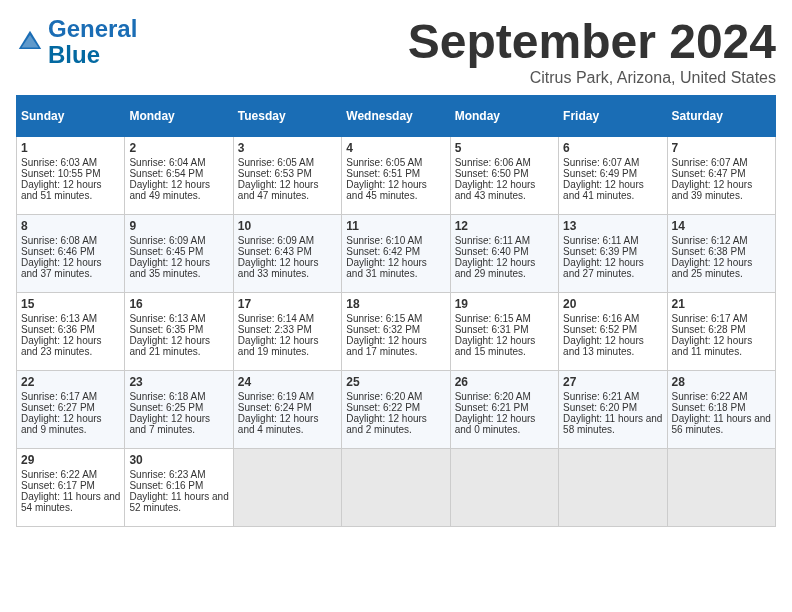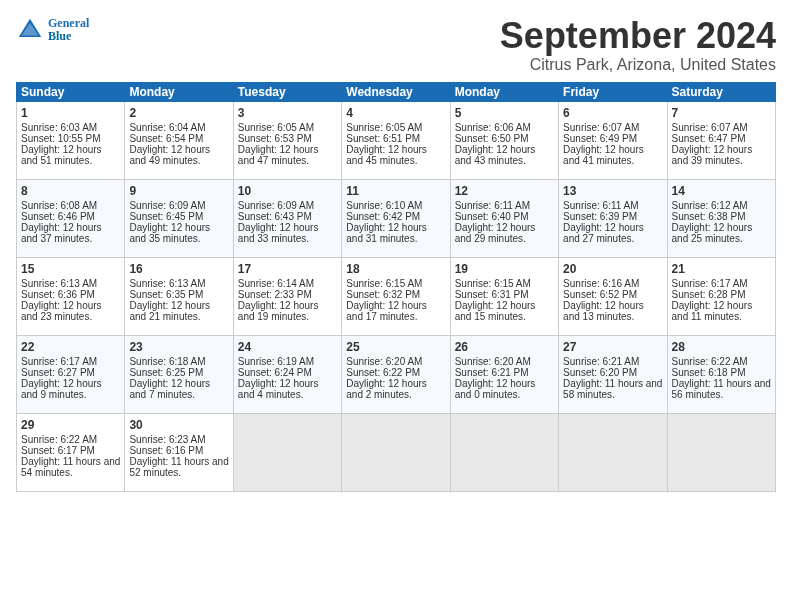--- a/index.html
+++ b/index.html
@@ -19,57 +19,56 @@
       align-items: flex-start;
       justify-content: space-between;
       margin-bottom: 8px;
     }
     .logo {
       display: flex;
       align-items: center;
       gap: 4px;
     }
     .logo-text {
-      font-size: 12px;
+      font-size: 24px;
       font-weight: bold;
       color: #333;
       line-height: 1.1;
-      font-family: Liberation Serif, serif;
     }
     .logo-text span {
       color: #1a6db5;
     }
     .logo-icon {
       width: 28px;
       height: 28px;
     }
     .title-block {
       text-align: right;
     }
     .month-title {
-      font-size: 36px;
+      font-size: 48px;
       font-weight: bold;
       color: #333;
       line-height: 1.1;
     }
     .location {
       font-size: 16px;
       color: #555;
     }
     table {
       width: 100%;
       border-collapse: collapse;
       font-size: 10px;
     }
     thead tr th {
       background-color: #1a6db5;
       color: #fff;
       font-size: 12px;
       font-weight: bold;
-      padding: 2px 4px;
+      padding: 13px 4px;
       text-align: left;
       border: 1px solid #1a6db5;
     }
     tbody tr td {
       border: 1px solid #ccc;
       vertical-align: top;
       padding: 4px 4px;
       width: calc(100% / 7);
       height: 78px;
       color: #333;

